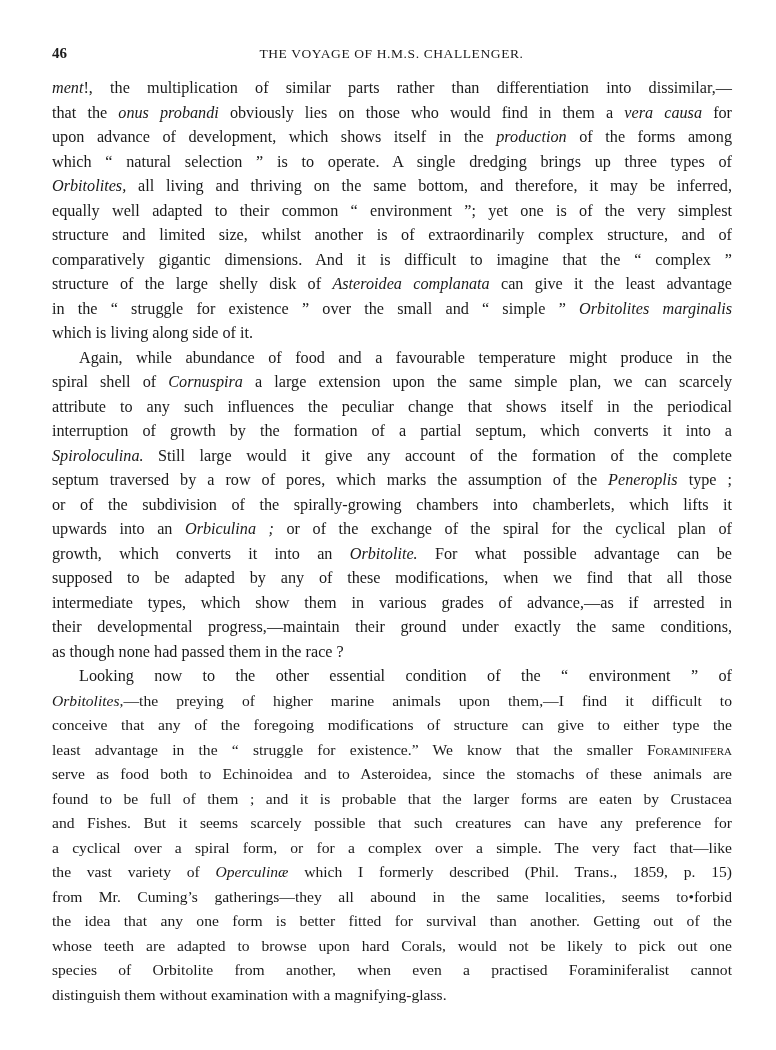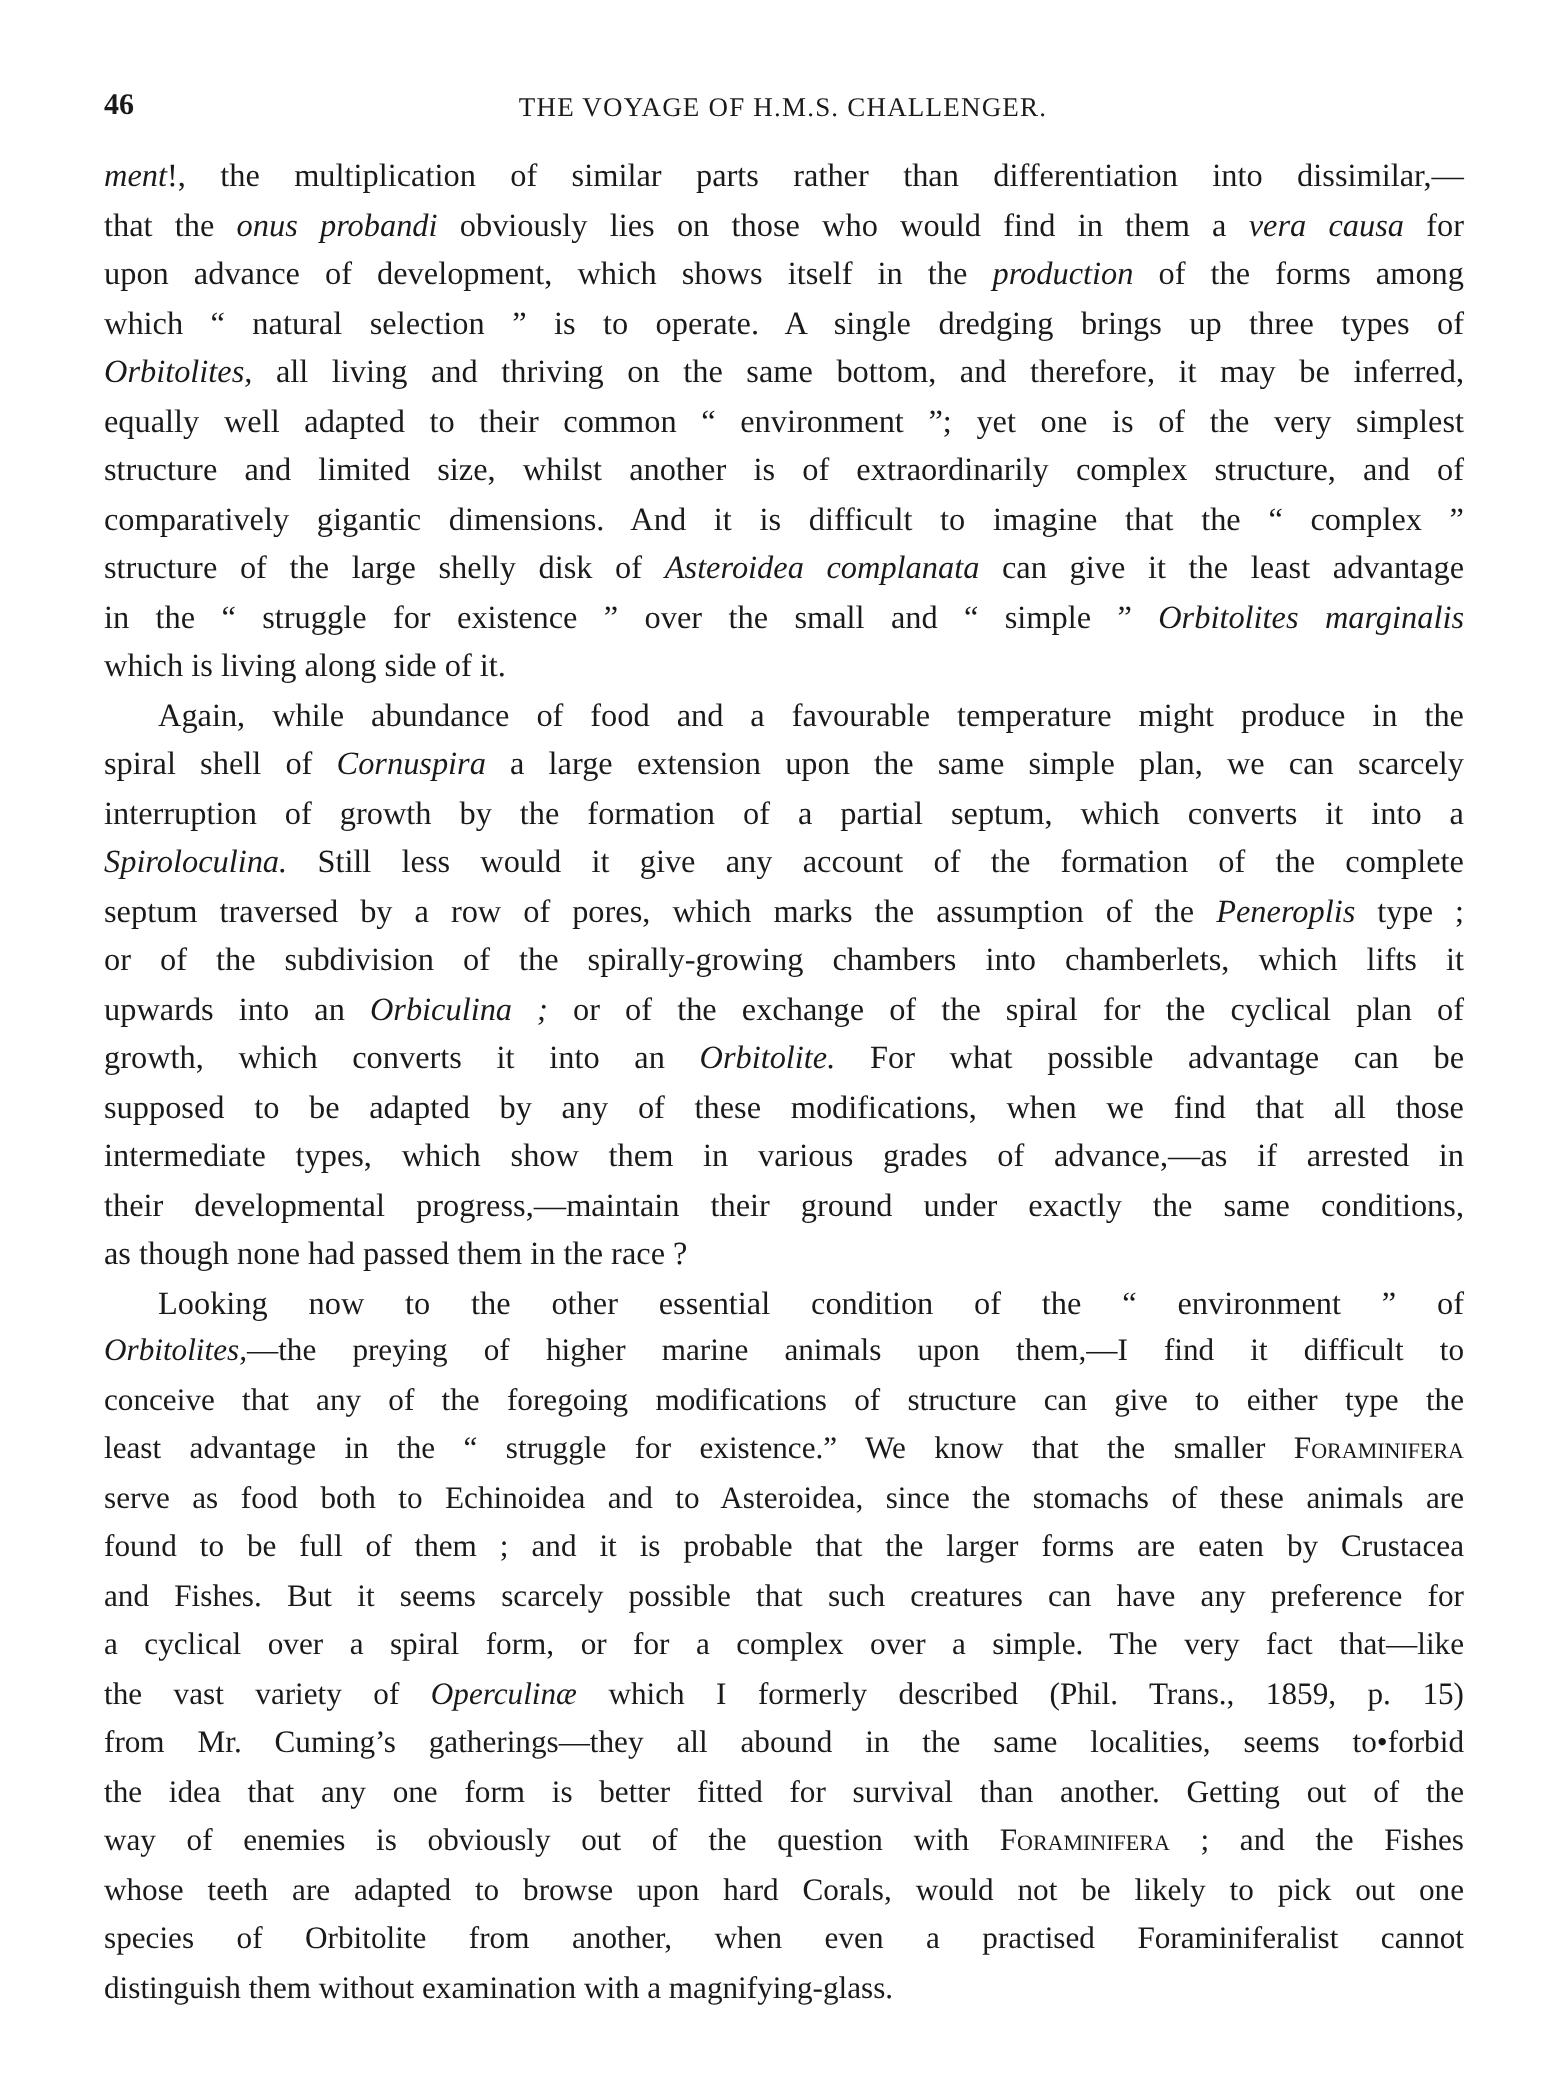--- a/index.html
+++ b/index.html
@@ -33,39 +33,39 @@
       <div class="line"><span>which “ natural selection ” is to operate.  A single dredging brings up three types of</span></div>
       <div class="line"><i>Orbitolites,</i><span> all living and thriving on the same bottom, and therefore, it may be inferred,</span></div>
       <div class="line"><span>equally well adapted to their common “ environment ”; yet one is of the very simplest</span></div>
       <div class="line"><span>structure and limited size, whilst another is of extraordinarily complex structure, and of</span></div>
       <div class="line"><span>comparatively gigantic dimensions.  And it is difficult to imagine that the “ complex ”</span></div>
       <div class="line"><span>structure of the large shelly disk of </span><i>Asteroidea complanata</i><span> can give it the least advantage</span></div>
       <div class="line"><span>in the “ struggle for existence ” over the small and “ simple ” </span><i>Orbitolites marginalis</i></div>
       <div class="line last"><span>which is living along side of it.</span></div>
       <div class="line indent"><span>Again, while abundance of food and a favourable temperature might produce in the</span></div>
       <div class="line"><span>spiral shell of </span><i>Cornuspira</i><span> a large extension upon the same simple plan, we can scarcely</span></div>
+      <div class="line"><span>attribute to any such influences the peculiar change that shows itself in the periodical</span></div>
       <div class="line"><span>interruption of growth by the formation of a partial septum, which converts it into a</span></div>
-      <div class="line"><i>Spiroloculina.</i><span>  Still less would it give any account of the formation of the complete</span></div>
+      <div class="line"><i>Spiroloculina.</i><span>  Still large would it give any account of the formation of the complete</span></div>
       <div class="line"><span>septum traversed by a row of pores, which marks the assumption of the </span><i>Peneroplis</i><span> type ;</span></div>
       <div class="line"><span>or of the subdivision of the spirally-growing chambers into chamberlets, which lifts it</span></div>
       <div class="line"><span>upwards into an </span><i>Orbiculina ;</i><span> or of the exchange of the spiral for the cyclical plan of</span></div>
       <div class="line"><span>growth, which converts it into an </span><i>Orbitolite.</i><span>  For what possible advantage can be</span></div>
       <div class="line"><span>supposed to be adapted by any of these modifications, when we find that all those</span></div>
       <div class="line"><span>intermediate types, which show them in various grades of advance,—as if arrested in</span></div>
       <div class="line"><span>their developmental progress,—maintain their ground under exactly the same conditions,</span></div>
       <div class="line last"><span>as though none had passed them in the race ?</span></div>
       <div class="line indent"><span>Looking now to the other essential condition of the “ environment ” of</span></div>
       <div class="line bold"><i>Orbitolites,</i><span>—the preying of higher marine animals upon them,—I find it difficult to</span></div>
       <div class="line bold"><span>conceive that any of the foregoing modifications of structure can give to either type the</span></div>
       <div class="line bold"><span>least advantage in the “ struggle for existence.”   We know that the smaller </span><span class="sc">Foraminifera</span></div>
       <div class="line bold"><span>serve as food both to Echinoidea and to Asteroidea, since the stomachs of these animals are</span></div>
       <div class="line bold"><span>found to be full of them ; and it is probable that the larger forms are eaten by Crustacea</span></div>
       <div class="line bold"><span>and Fishes.  But it seems scarcely possible that such creatures can have any preference for</span></div>
       <div class="line bold"><span>a cyclical over a spiral form, or for a complex over a simple.  The very fact that—like</span></div>
       <div class="line bold"><span>the vast variety of </span><i>Operculinæ</i><span> which I formerly described (Phil. Trans., 1859, p. 15)</span></div>
       <div class="line bold"><span>from Mr. Cuming’s gatherings—they all abound in the same localities, seems to•forbid</span></div>
       <div class="line bold"><span>the idea that any one form is better fitted for survival than another.  Getting out of the</span></div>
-      <div class="line bold"><span>way of enemies is obviously out of the question with </span><span class="sc">Foraminifera</span><span> ; and the Fishes</span></div>
       <div class="line bold"><span>whose teeth are adapted to browse upon hard Corals, would not be likely to pick out one</span></div>
       <div class="line bold"><span>species of Orbitolite from another, when even a practised Foraminiferalist cannot</span></div>
       <div class="line last bold"><span>distinguish them without examination with a magnifying-glass.</span></div>
     </div>
 </div>
 
 </body></html>

